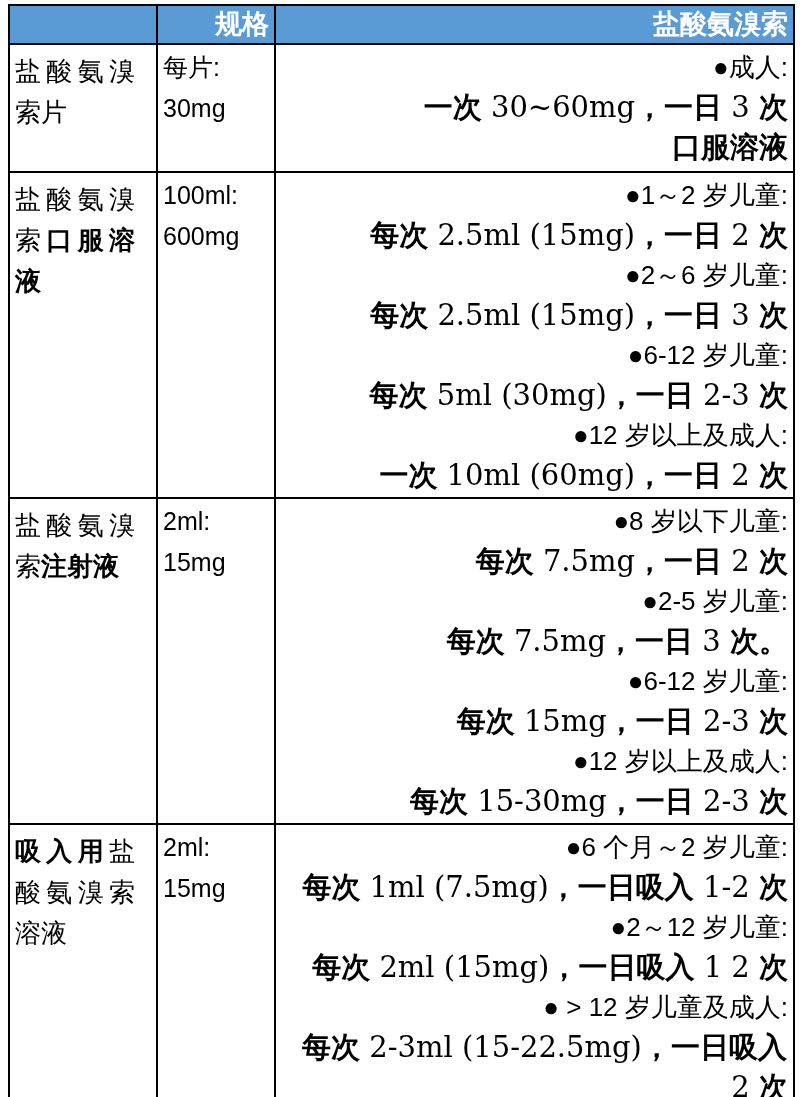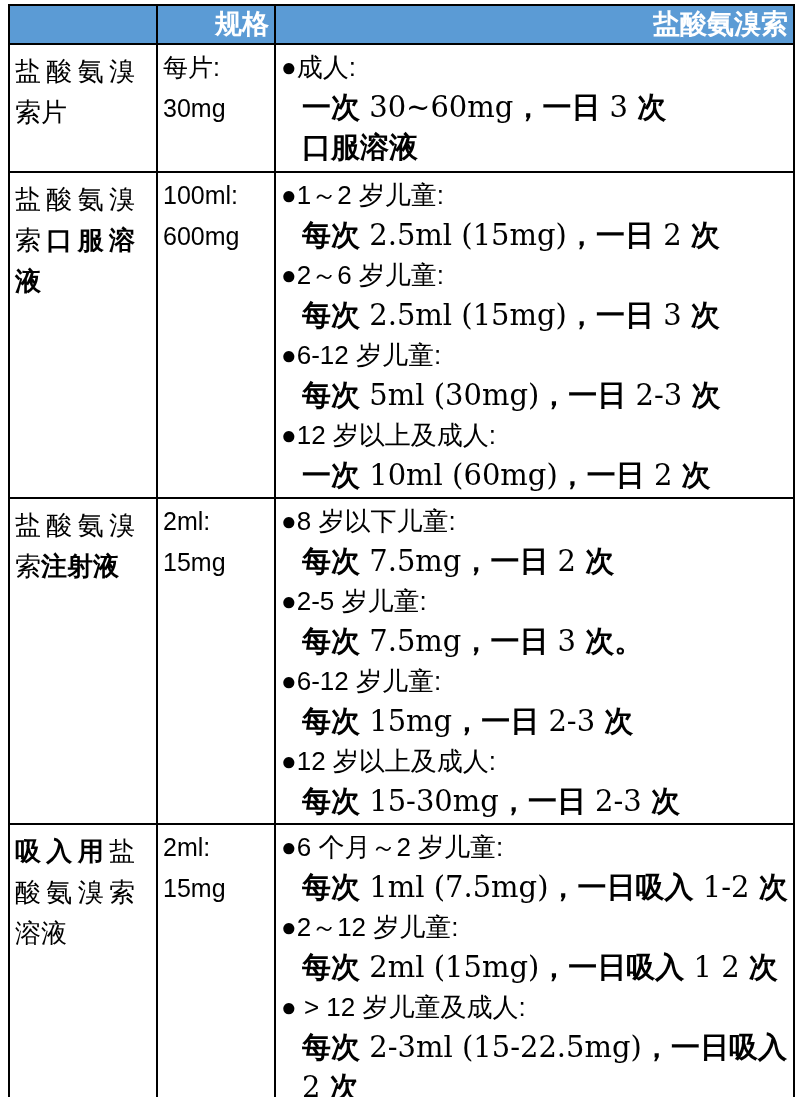--- a/index.html
+++ b/index.html
@@ -67,21 +67,21 @@
     white-space: nowrap;
   }
   .dose-line {
     font-family: "DejaVu Serif", serif;
     font-size: 29px;
     line-height: 40px;
     padding-left: 21px;
     white-space: nowrap;
   }
   .dose-line .cjk { font-weight: 700; }
-  td.usage-cell { padding-top: 3px; padding-left: 6px; }
+  td.usage-cell { padding-top: 3px; padding-left: 6px; text-align: right; }
   td.product-cell { padding-left: 7px; }
 </style>
 </head>
 <body>
 
 <table class="dosage">
   <colgroup>
     <col style="width:148px">
     <col style="width:118px">
     <col style="width:519px">

